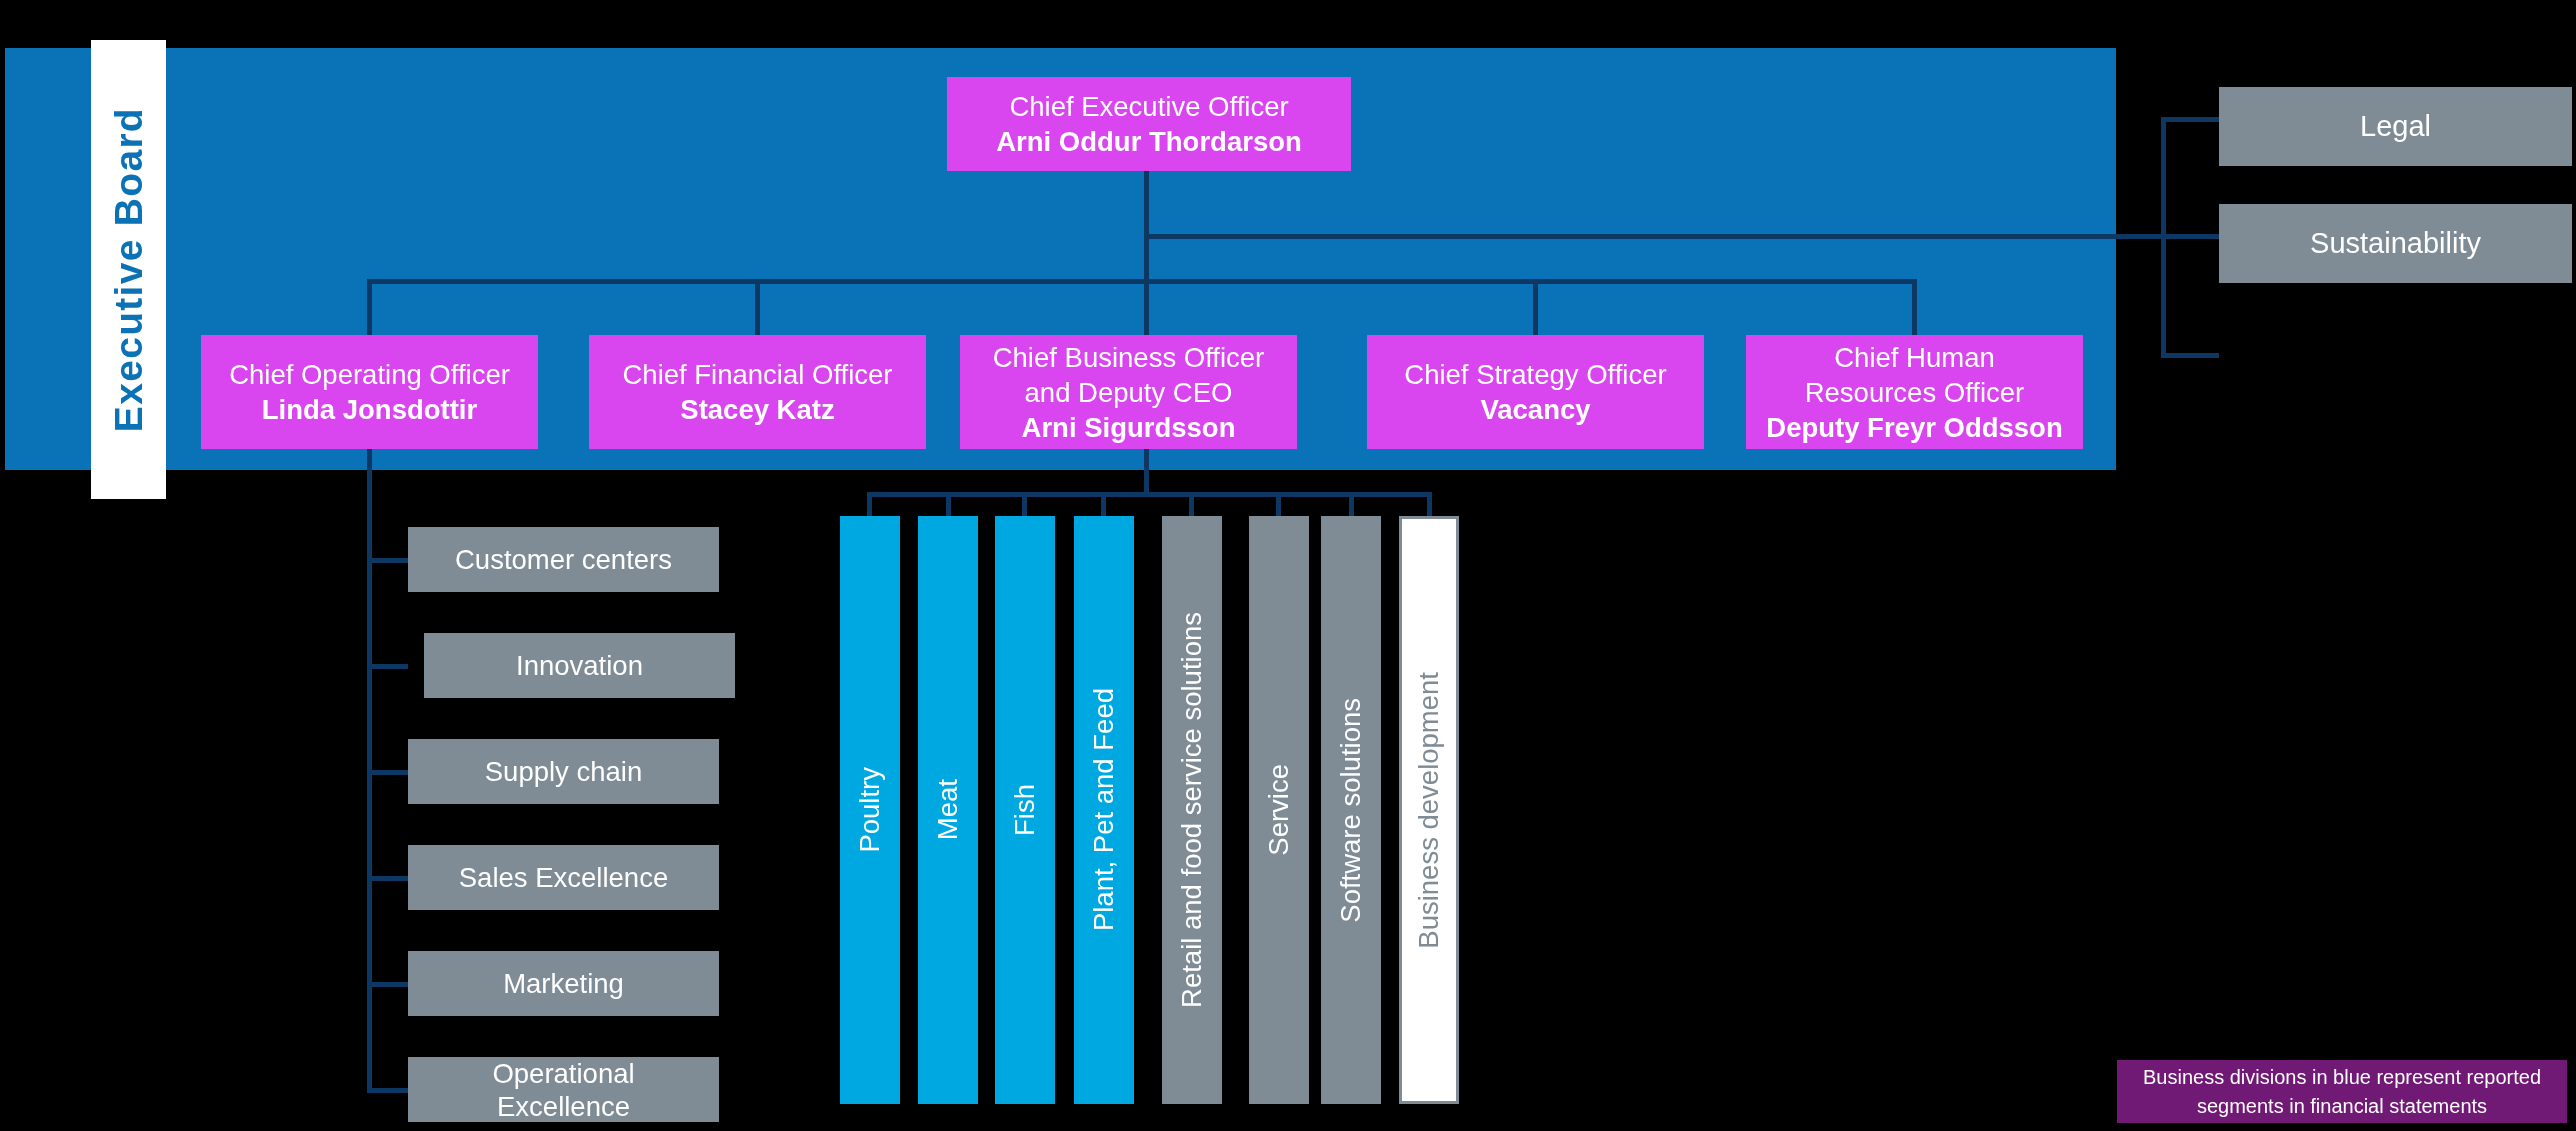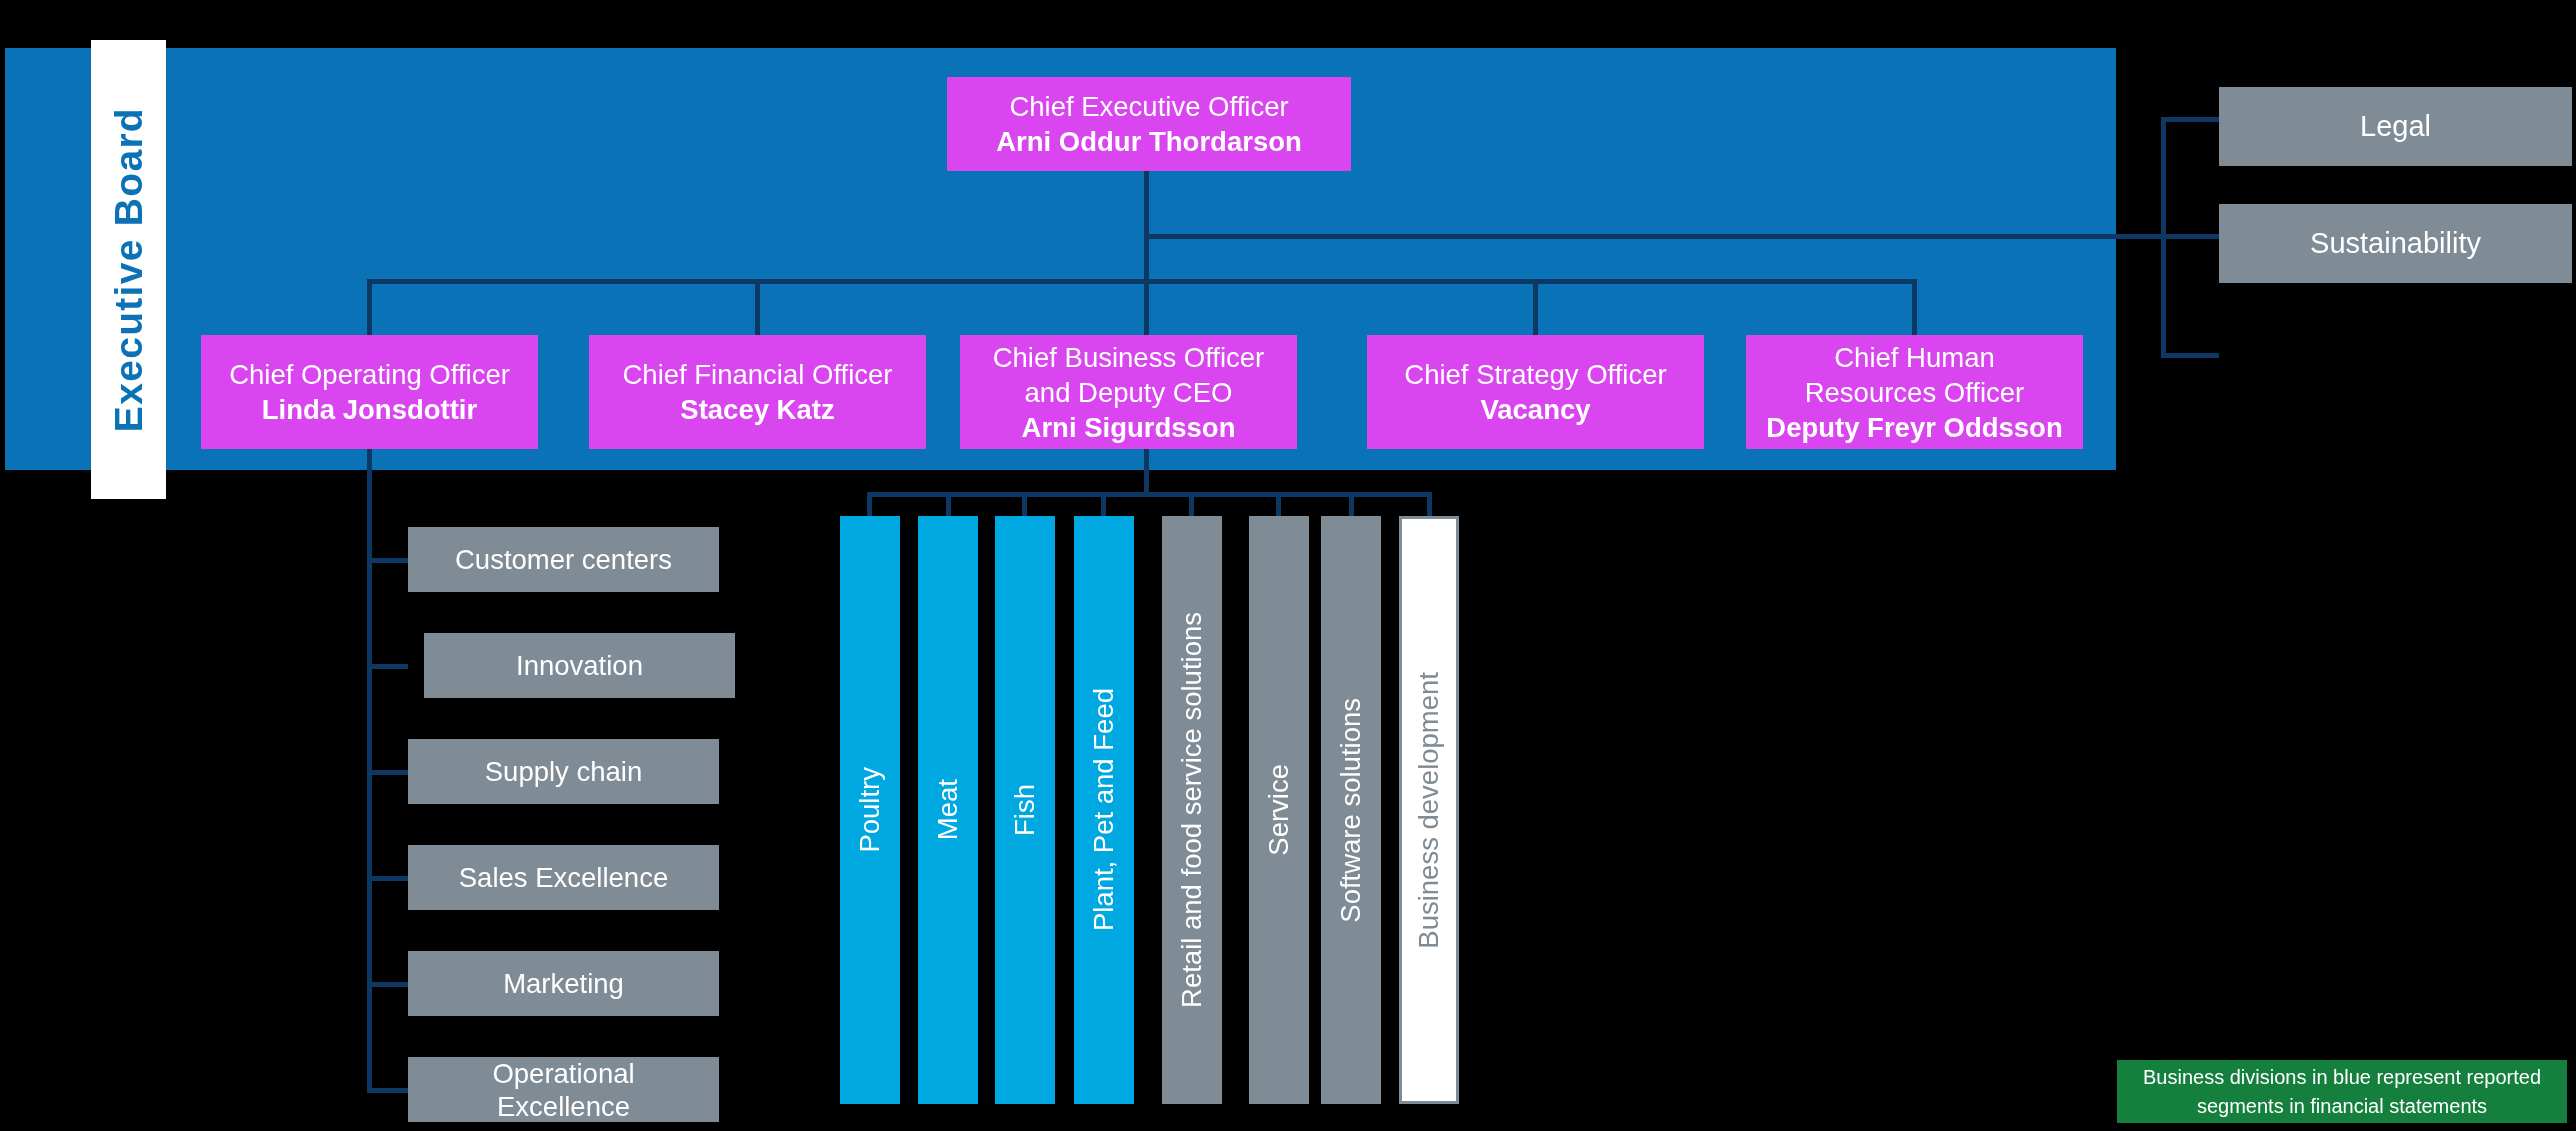--- a/index.html
+++ b/index.html
@@ -50,21 +50,21 @@
     writing-mode:vertical-rl;
     transform:rotate(180deg);
     font-size:27.5px;color:#ffffff;white-space:nowrap;
   }
   .bar.segment{background:#00a8e2;}
   .bar.division{background:#7f8b95;}
   .bar.development{background:#ffffff;border:3.3px solid #7f8b95;box-sizing:border-box;}
   .bar.development .bar-label{color:#7f8b95;}
   .legend-box{
     position:absolute;left:2117px;top:1060px;width:450px;height:63px;
-    background:#15803d;color:#ffffff;
+    background:#701a75;color:#ffffff;
     display:flex;align-items:center;justify-content:center;
     text-align:center;font-size:20px;line-height:29px;white-space:pre-line;
   }
   .line{position:absolute;background:#0e3864;}
 </style>
 </head>
 <body>
 
 <div id="stage">
 

